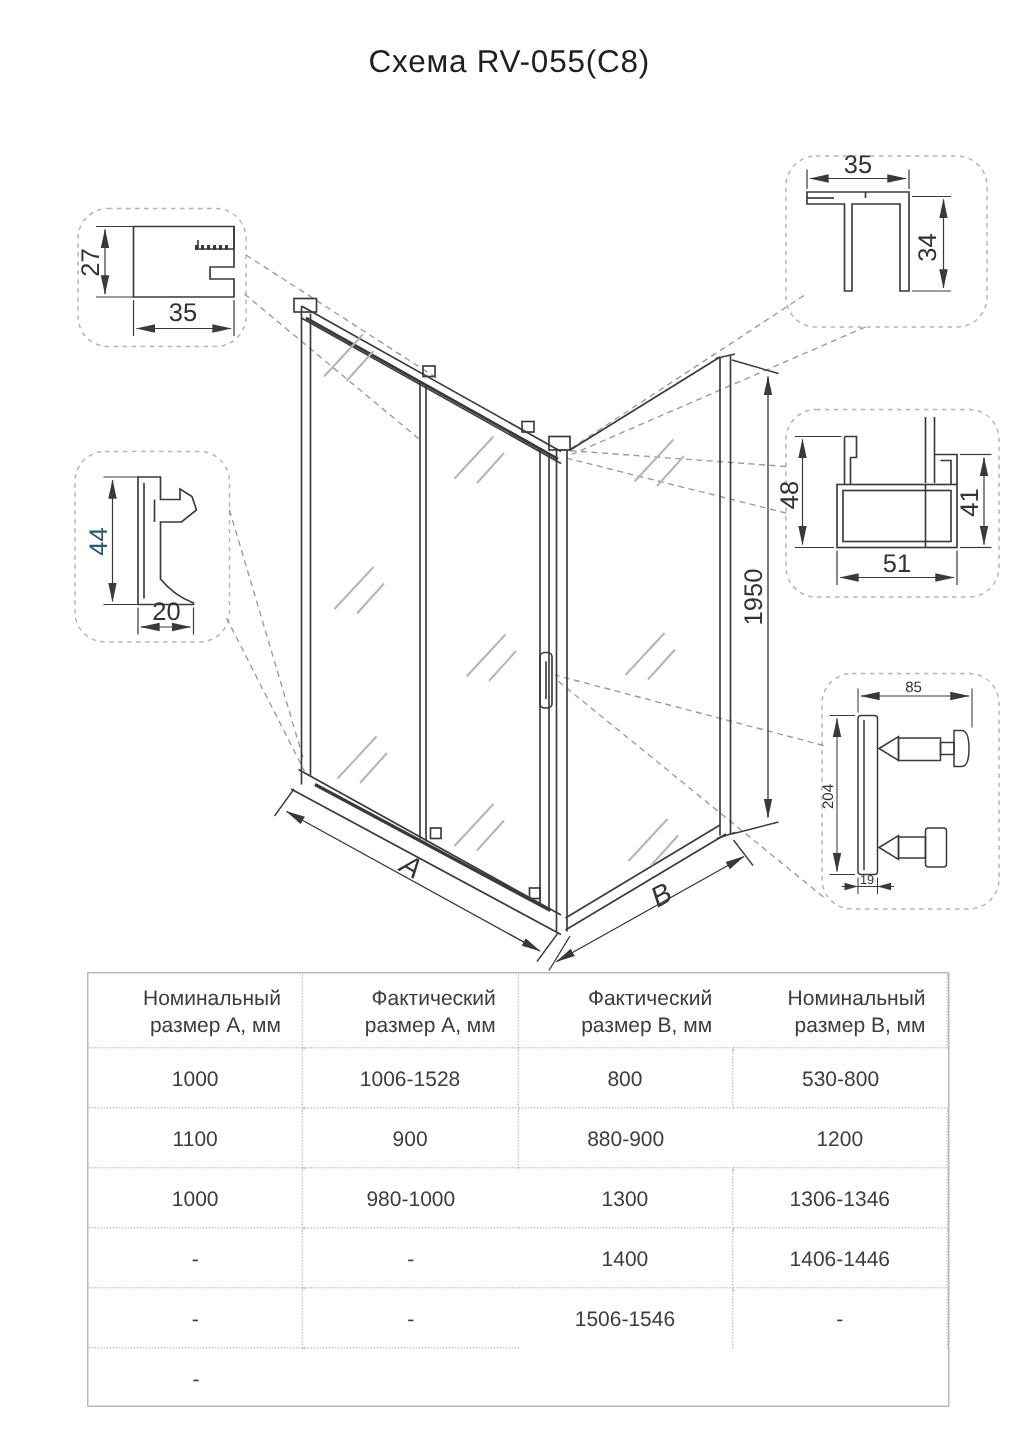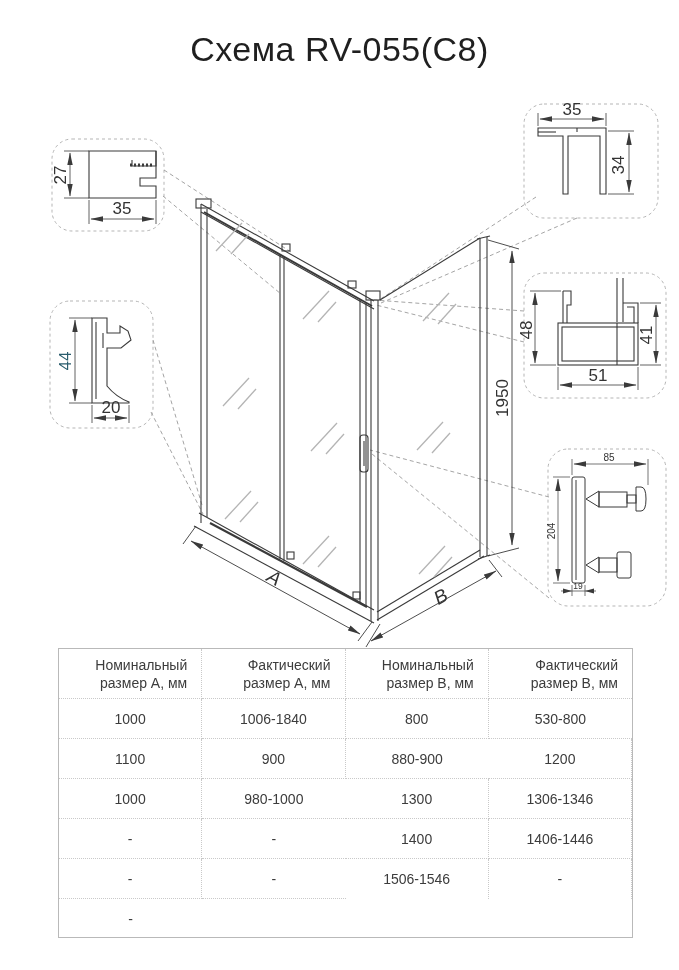--- a/index.html
+++ b/index.html
@@ -1,19 +1,19 @@
 <!DOCTYPE html>
 <html><head>
 <meta charset="utf-8">
 <style>
   html,body{margin:0;padding:0;background:#fff;}
   .page{position:relative;width:679px;height:970px;background:#ffffff;overflow:hidden;
         font-family:"Liberation Sans", sans-serif;}
   .title{position:absolute;top:30px;left:0;width:679px;text-align:center;
-         font-size:34px;font-weight:400;color:#1f1f1f;letter-spacing:.5px;}
+         font-size:21px;font-weight:400;color:#1f1f1f;letter-spacing:.5px;}
   svg{position:absolute;top:0;left:0;}
   svg text{font-family:"Liberation Sans", sans-serif;fill:#333;}
   .dimtxt{font-size:17px;}
   .dimtxt-accent{font-size:17px;fill:#2a5d6e;}
   .smalltxt{font-size:10px;}
   .tinytxt{font-size:8.5px;}
   .abtxt{font-size:19px;font-style:italic;}
   
   .size-table{position:absolute;left:58px;top:648px;width:575px;height:290px;
       display:grid;grid-template-columns:repeat(4,1fr);grid-template-rows:50px repeat(6,40px);
@@ -234,25 +234,25 @@
       <path d="M371,641 L496,571" marker-start="url(#arr)" marker-end="url(#arr)"></path>
     </g>
     <text class="dimtxt" x="503" y="403" text-anchor="middle" transform="rotate(-90 503 398)">1950</text>
     <text class="abtxt" x="274" y="584" text-anchor="middle" transform="rotate(29 274 578)">A</text>
     <text class="abtxt" x="441" y="603" text-anchor="middle" transform="rotate(-29 441 597)">B</text>
   </svg>
 
   <div class="size-table">
     <div class="th">Номинальный размер A, мм</div>
     <div class="th">Фактический размер A, мм</div>
+    <div class="th last-col">Фактический размер B, мм</div>
     <div class="th">Номинальный размер B, мм</div>
-    <div class="th last-col">Фактический размер B, мм</div>
 
     <div class="td">1000</div>
-    <div class="td">1006-1840</div>
+    <div class="td">1006-1528</div>
     <div class="td">800</div>
     <div class="td last-col">530-800</div>
 
     <div class="td">1100</div>
     <div class="td">900</div>
     <div class="td last-col">880-900</div>
 
     <div class="td">1200</div>
     <div class="td">1000</div>
     <div class="td last-col">980-1000</div>

